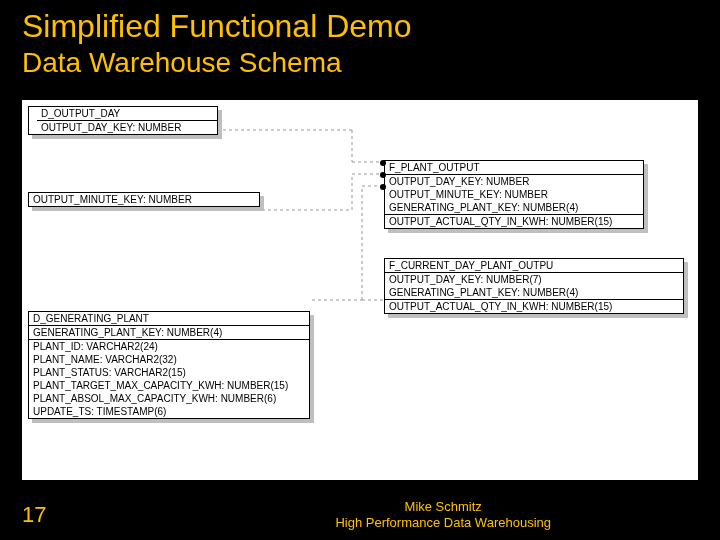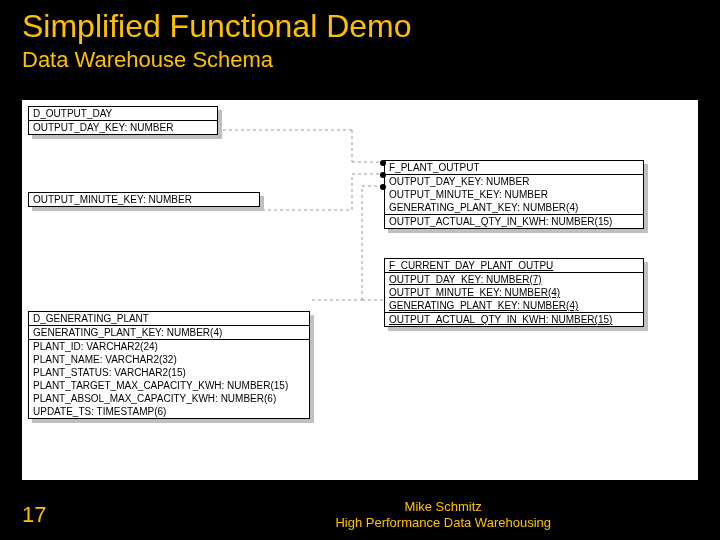--- a/index.html
+++ b/index.html
@@ -10,21 +10,21 @@
     position: relative;
   }
   .title {
     color: #ffc000;
     font-size: 32px;
     font-weight: 400;
     padding: 8px 4px 2px 22px;
   }
   .subtitle {
     color: #ffc000;
-    font-size: 22px;
+    font-size: 28px;
     font-weight: 400;
     padding: 0 0 10px 22px;
   }
   .diagram-area {
     position: absolute;
     left: 22px;
     top: 100px;
     width: 676px;
     height: 380px;
     background: #fff;
@@ -96,21 +96,21 @@
     <line x1="330" y1="62" x2="362" y2="62" stroke="#999" stroke-dasharray="3,3"></line>
     <line x1="240" y1="110" x2="330" y2="110" stroke="#999" stroke-dasharray="3,3"></line>
     <line x1="330" y1="110" x2="330" y2="74" stroke="#999" stroke-dasharray="3,3"></line>
     <line x1="330" y1="74" x2="362" y2="74" stroke="#999" stroke-dasharray="3,3"></line>
     <line x1="290" y1="200" x2="340" y2="200" stroke="#999" stroke-dasharray="3,3"></line>
     <line x1="340" y1="200" x2="340" y2="86" stroke="#999" stroke-dasharray="3,3"></line>
     <line x1="340" y1="86" x2="362" y2="86" stroke="#999" stroke-dasharray="3,3"></line>
     <line x1="340" y1="200" x2="362" y2="200" stroke="#999" stroke-dasharray="3,3"></line>
   </svg>
 
-  <div class="tbl" style="left:6px; top:6px; width:190px;">
+  <div class="tbl" style="left:6px; top:6px; width:190px;padding-left:8px;">
     <div class="tname">D_OUTPUT_DAY</div>
     <div class="row">OUTPUT_DAY_KEY: NUMBER</div>
   </div>
 
   <div class="tbl" style="left:6px; top:92px; width:232px;">
     <div class="row">OUTPUT_MINUTE_KEY: NUMBER</div>
   </div>
 
   <div class="tbl" style="left:6px; top:178px; width:282px;margin-top:33px;">
     <div class="tname">D_GENERATING_PLANT</div>
@@ -127,24 +127,23 @@
     <div class="tname">F_PLANT_OUTPUT</div>
     <div class="row">OUTPUT_DAY_KEY: NUMBER</div>
     <div class="row">OUTPUT_MINUTE_KEY: NUMBER</div>
     <div class="row">GENERATING_PLANT_KEY: NUMBER(4)</div>
     <div class="row sep">OUTPUT_ACTUAL_QTY_IN_KWH: NUMBER(15)</div>
   </div>
   <div class="conn-dot" style="left:358px; top:60px;"></div>
   <div class="conn-dot" style="left:358px; top:72px;"></div>
   <div class="conn-dot" style="left:358px; top:84px;"></div>
 
-  <div class="tbl" style="left:362px; top:158px; width:260px;text-decoration:underline;">
+  <div class="tbl" style="left:362px; top:158px; width:300px;">
     <div class="tname">F_CURRENT_DAY_PLANT_OUTPU</div>
     <div class="row">OUTPUT_DAY_KEY: NUMBER(7)</div>
-    <div class="row">OUTPUT_MINUTE_KEY: NUMBER(4)</div>
     <div class="row">GENERATING_PLANT_KEY: NUMBER(4)</div>
     <div class="row sep">OUTPUT_ACTUAL_QTY_IN_KWH: NUMBER(15)</div>
   </div>
 
 </div>
 
 <div class="footer">
   <div class="pagenum">17</div>
   <div class="credit">
     <div>Mike Schmitz</div>

